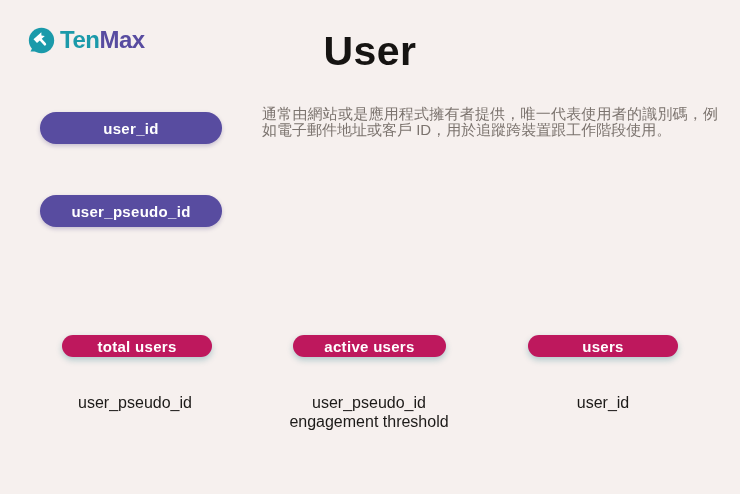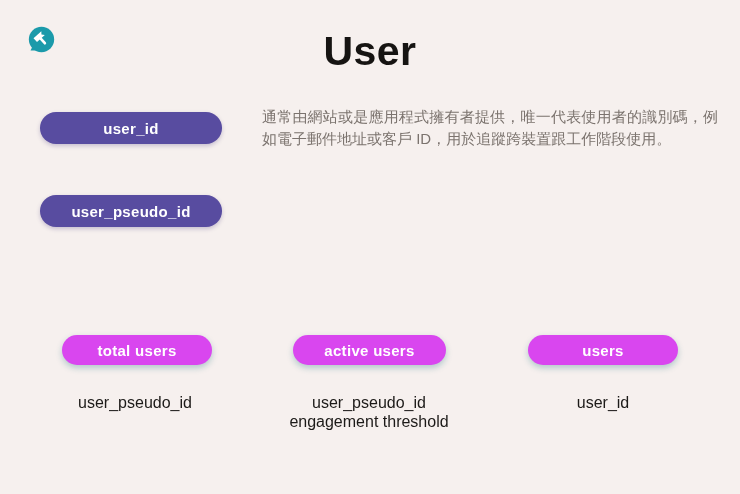--- a/index.html
+++ b/index.html
@@ -35,29 +35,29 @@
   }
   .pill-purple{
     background:#584ca0;
     width:182px;height:32px;left:40px;
     box-shadow:0 2px 4px rgba(60,45,120,0.25);
   }
   .pill-term-1{top:112px;}
   .pill-term-2{top:195px;}
   .desc{
     position:absolute;left:262px;width:456px;margin:0;
-    font-size:15px;line-height:22px;color:#7b736e;
+    font-size:15px;line-height:16px;color:#7b736e;
     text-align:justify;
   }
   .desc-1{top:106px;}
   .desc-2{top:188px;}
   
   .pill-teal{
-    background:#d946ef;
-    height:30px;
+    background:#be185d;
+    height:22px;
     box-shadow:0 3px 6px rgba(20,110,122,0.30);
     border-radius:18px;
   }
   .pill-metric-1{left:62px;top:335px;width:150px;}
   .pill-metric-2{left:293px;top:335px;width:153px;}
   .pill-metric-3{left:528px;top:335px;width:150px;}
   .basis{
     position:absolute;top:393px;margin:0;
     text-align:center;
     font-size:16px;line-height:19px;color:#1c1a18;
@@ -76,20 +76,21 @@
     <span class="logo-icon">
       <svg viewBox="0 0 32 32" width="27" height="27" aria-hidden="true">
         <circle cx="16" cy="16" r="15" fill="#1b9aaa"></circle>
         <path d="M5 25 L11 29 L3 29 Z" fill="#1b9aaa"></path>
         <g fill="#ffffff" transform="rotate(-42 16 16)">
           <rect x="14.4" y="9" width="3.2" height="14.5" rx="1.6"></rect>
           <path d="M10 8.5 h12.5 l-2.6 3.1 2.6 3.1 H10 Z"></path>
         </g>
       </svg>
     </span>
+    <span class="logo-text"><span class="logo-teal">Ten</span><span class="logo-purple">Max</span></span>
   </div>
 
   <h1 class="title">User</h1>
 
   <div class="pill pill-purple pill-term-1">user_id</div>
   <p class="desc desc-1">通常由網站或是應用程式擁有者提供，唯一代表使用者的識別碼，例如電子郵件地址或客戶 ID，用於追蹤跨裝置跟工作階段使用。</p>
 
   <div class="pill pill-purple pill-term-2">user_pseudo_id</div>
 
   <div class="pill pill-teal pill-metric-1">total users</div>

